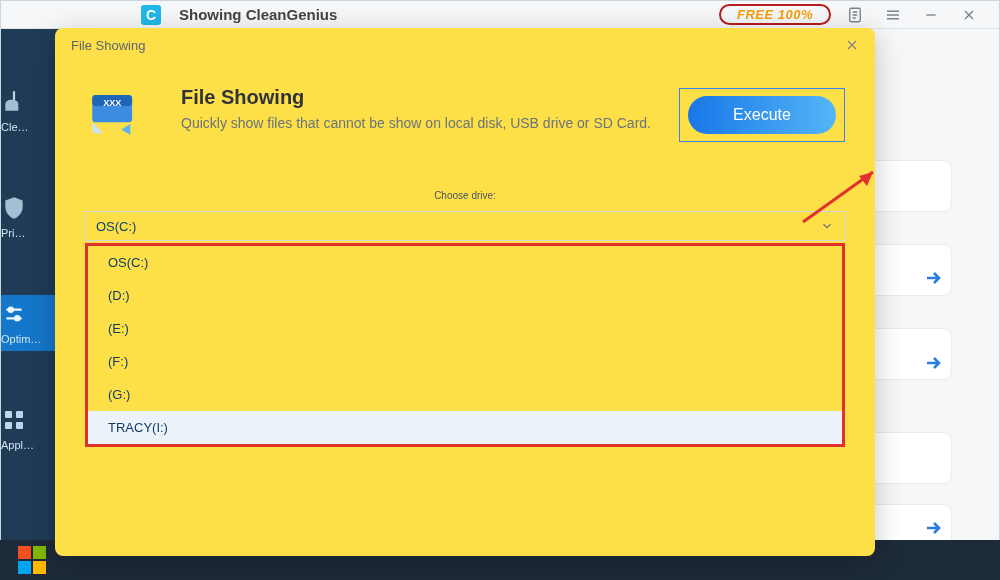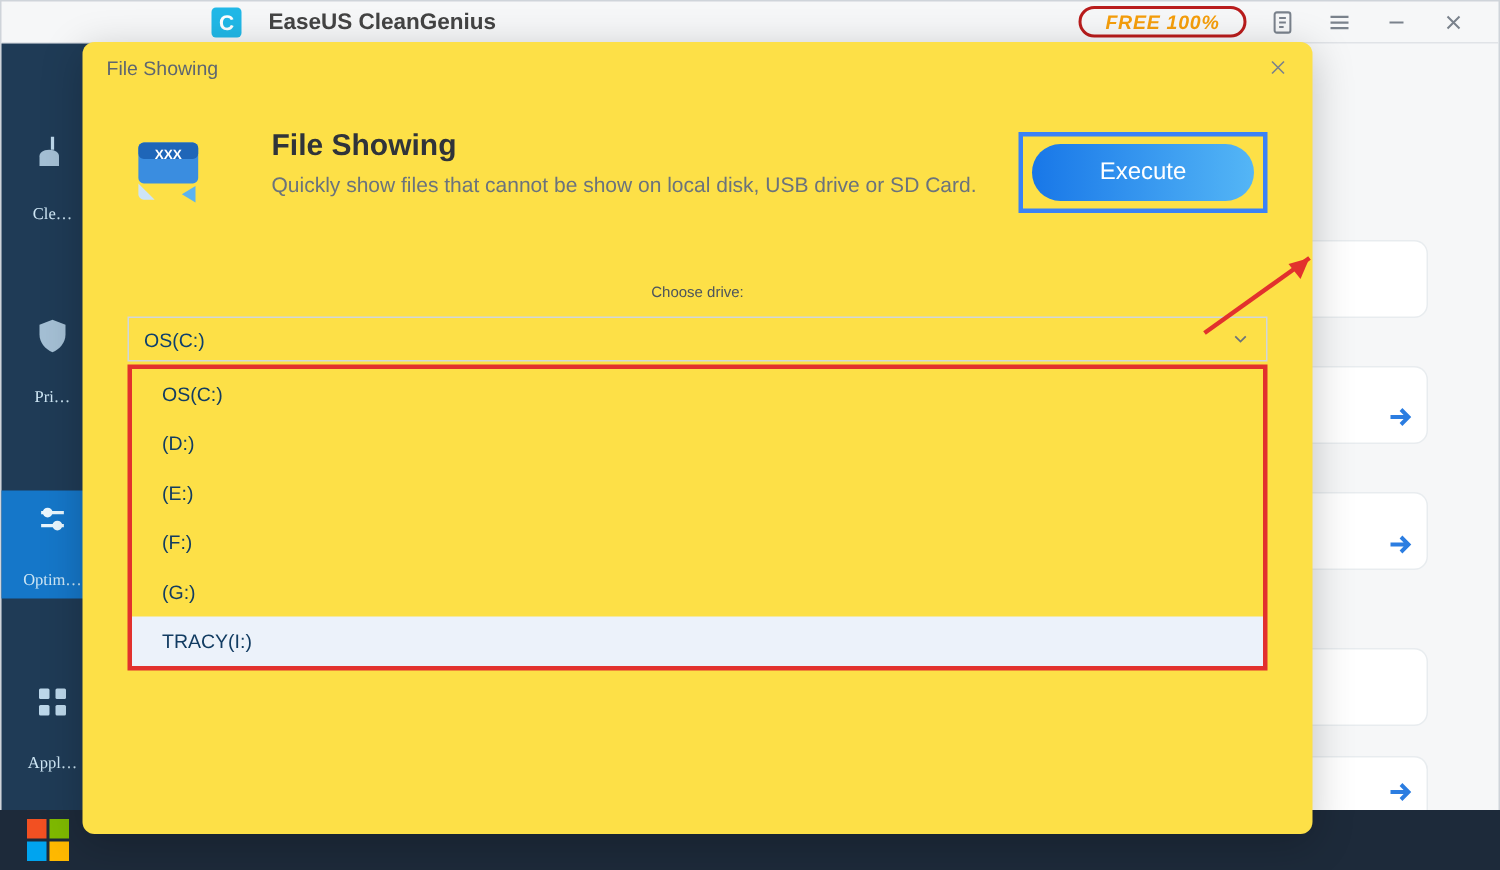--- a/index.html
+++ b/index.html
@@ -51,21 +51,21 @@
     display: flex; align-items: center; justify-content: center;
     color: #7a828c;
   }
   .sidebar {
     position: absolute; left: 0; top: 28px; width: 68px; bottom: 0;
     background: #1f3b56;
     display: flex; flex-direction: column; align-items: center;
     padding-top: 54px; gap: 50px;
     color: #cfe7f5; font-size: 11px;
   }
-  .sidebar-item { display: flex; flex-direction: column; align-items: center; gap: 22px; width:100%; padding:6px 0;font-family:Liberation Serif, serif; }
+  .sidebar-item { display: flex; flex-direction: column; align-items: flex-start; gap: 6px; width:100%; padding:6px 0; }
   .sidebar-item.active { background: #1577c9; }
   .sidebar-icon { width: 26px; height: 26px; display:flex; align-items:center; justify-content:center; color:#bcd7ea;}
   .sidebar-label { font-size: 11px; color:#cfe7f5; }
   .taskbar {
     position: absolute; left: 0; bottom: 0; width: 1000px; height: 40px;
     background: #1d2a3a;
     display: flex; align-items: center;
   }
   .win-logo { width: 28px; height: 28px; margin-left: 18px; display:grid; grid-template-columns:1fr 1fr; grid-template-rows:1fr 1fr; gap:2px;}
   .win-logo div:nth-child(1){background:#f25022;}
@@ -117,21 +117,21 @@
   .fs-row { display:flex; align-items:flex-start; gap:38px; position:relative; }
   .fs-icon {
     width:58px; height:58px;
     display:flex; align-items:center; justify-content:center;
   }
   .fs-texts h2 { font-size:20px; color:#30343a; font-weight:600; margin-bottom:6px;}
   .fs-texts p { font-size:14px; color:#6b737c;}
   .execute-wrap{
     position:absolute; right:30px; top:26px;
     width:166px; height:54px;
-    border:3px solid #3b82f6;
+    border:1px solid #3b82f6;
     display:flex; align-items:center; justify-content:center;
   }
   .execute-btn{
     width:148px; height:38px;
     background: linear-gradient(90deg,#1877e8,#54b6f6);
     color:#fff; font-size:16px;
     border:none; border-radius:19px;
     cursor:pointer;
   }
 
@@ -168,21 +168,21 @@
     width:100px; height:64px;
     pointer-events:none;
   }
 </style>
 </head>
 <body>
 
 <div class="app-window">
   <div class="app-titlebar">
     <div class="app-logo">C</div>
-    <div>EaseUS CleanGenius</div>
+    <div>Showing CleanGenius</div>
     <div class="app-title-spacer"></div>
     <div class="free-badge">FREE 100%</div>
     <div class="tb-icon">
       <svg width="18" height="18" viewBox="0 0 24 24" fill="none" stroke="currentColor" stroke-width="1.8">
           <rect x="5" y="3" width="14" height="18" rx="2"></rect>
           <path d="M9 8h6M9 12h6M9 16h4"></path>
         </svg>
     </div>
     <div class="tb-icon">
       <svg width="18" height="18" viewBox="0 0 24 24" fill="none" stroke="currentColor" stroke-width="2">

